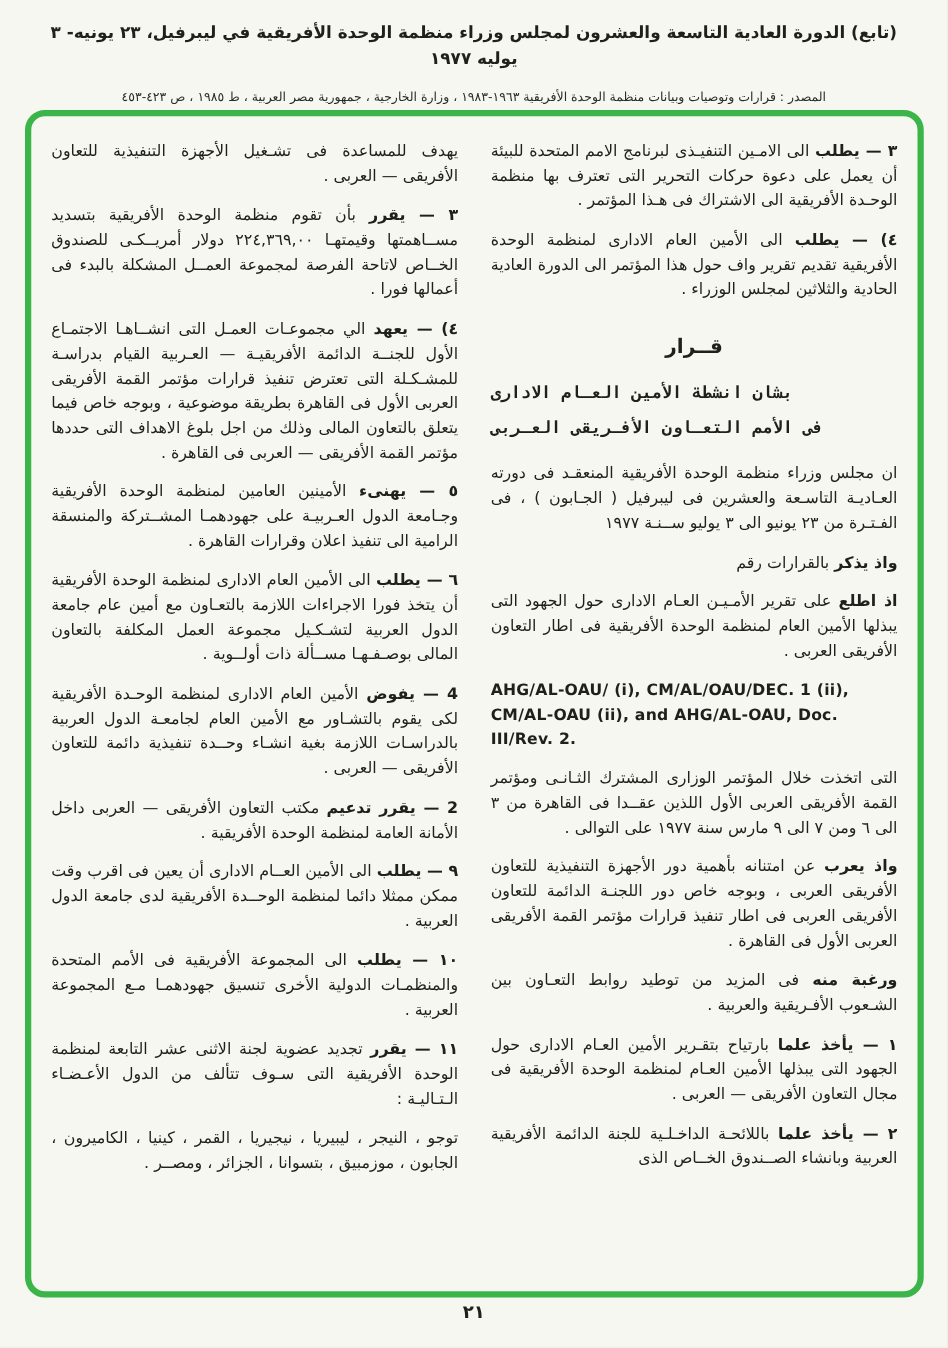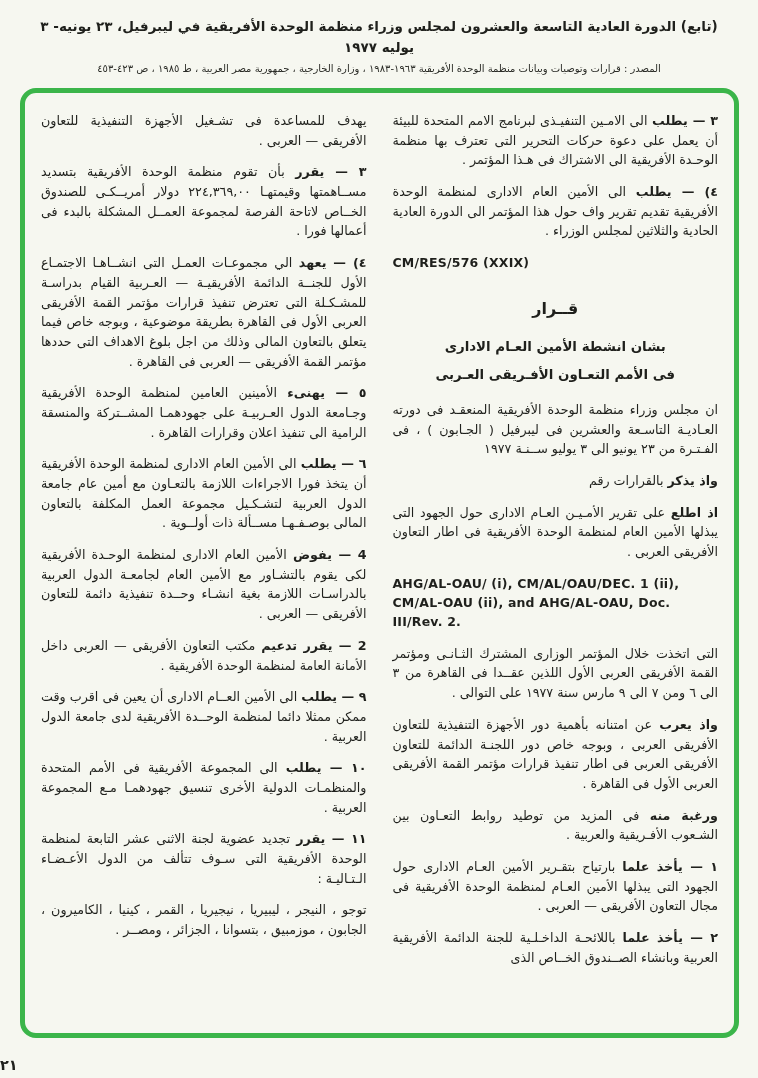--- a/index.html
+++ b/index.html
@@ -4,37 +4,37 @@
 <style>
   * { margin:0; padding:0; box-sizing:border-box; }
   html, body { background:#e9eae4; }
   .page {
     width:758px; height:1078px; margin:0 auto; position:relative;
     background:#f6f7f0; color:#1f201c; overflow:hidden;
     font-family:"DejaVu Sans", sans-serif;
   }
   .page-header { direction:rtl; text-align:center; padding:16px 22px 0; }
   .header-line1 { font-size:13.5px; font-weight:bold; line-height:1.55; }
-  .header-line2 { font-size:10px; margin-top:5px; color:#2b2c27; }
+  .header-line2 { font-size:10px; margin-top:15px; color:#2b2c27; }
   .frame {
     position:absolute; left:20px; right:19px; top:88px; height:950px;
     border:5px solid #3bb54a; border-radius:16px; padding:18px 16px;
   }
   .columns { display:flex; direction:rtl; gap:26px; height:100%; overflow:hidden; }
   .col { flex:1 1 0; font-size:12.7px; line-height:1.55; text-align:justify; }
   .para { margin-bottom:12px; }
   .lead { font-weight:bold; }
   .ref {
     direction:ltr; text-align:left; font-weight:bold;
     font-size:12.5px; letter-spacing:.2px; margin:10px 0 12px;
   }
   .title-main { text-align:center; font-weight:bold; font-size:16px; margin:24px 0 16px; }
-  .title-sub  { text-align:center; font-weight:bold; font-size:13.4px; margin-bottom:7px; }
+  .title-sub  { text-align:left; font-weight:bold; font-size:13.4px; margin-bottom:7px;font-family:Liberation Mono, monospace; }
   .title-sub.last { margin-bottom:14px; }
-  .page-footer { position:absolute; bottom:4px; left:0; right:0; text-align:left; }
+  .page-footer { position:absolute; bottom:20px; left:0; right:0; text-align:center; }
   .page-number { font-weight:bold; font-size:14.5px; }
 </style>
 </head>
 <body>
 
 <div class="page">
 
   <header class="page-header">
     <div class="header-line1">(تابع) الدورة العادية التاسعة والعشرون لمجلس وزراء منظمة الوحدة الأفريقية في ليبرفيل، ٢٣ يونيه- ٣ يوليه ١٩٧٧</div>
     <div class="header-line2">المصدر : قرارات وتوصيات وبيانات منظمة الوحدة الأفريقية ١٩٦٣-١٩٨٣ ، وزارة الخارجية ، جمهورية مصر العربية ، ط ١٩٨٥ ، ص ٤٢٣-٤٥٣</div>
@@ -45,21 +45,20 @@
 
       <section class="col">
         <p class="para">
           <span class="lead">٣ — يطلب</span>
           <span>الى الامـين التنفيـذى لبرنامج الامم المتحدة للبيئة أن يعمل على دعوة حركات التحرير التى تعترف بها منظمة الوحـدة الأفريقية الى الاشتراك فى هـذا المؤتمر .</span>
         </p>
         <p class="para">
           <span class="lead">٤) — يطلب</span>
           <span>الى الأمين العام الادارى لمنظمة الوحدة الأفريقية تقديم تقرير واف حول هذا المؤتمر الى الدورة العادية الحادية والثلاثين لمجلس الوزراء .</span>
         </p>
-        <p class="para ref">CM/RES/576 (XXIX)</p>
         <p class="para title-main">قــرار</p>
         <p class="para title-sub">بشان انشطة الأمين العـام الادارى</p>
         <p class="para title-sub last">فى الأمم التعـاون الأفـريقى العـربى</p>
         <p class="para">
           <span class="lead"></span>
           <span>ان مجلس وزراء منظمة الوحدة الأفريقية المنعقـد فى دورته العـاديـة التاسـعة والعشرين فى ليبرفيل ( الجـابون ) ، فى الفـتـرة من ٢٣ يونيو الى ٣ يوليو ســنـة ١٩٧٧</span>
         </p>
         <p class="para">
           <span class="lead">واذ يذكر</span>
           <span>بالقرارات رقم</span>

